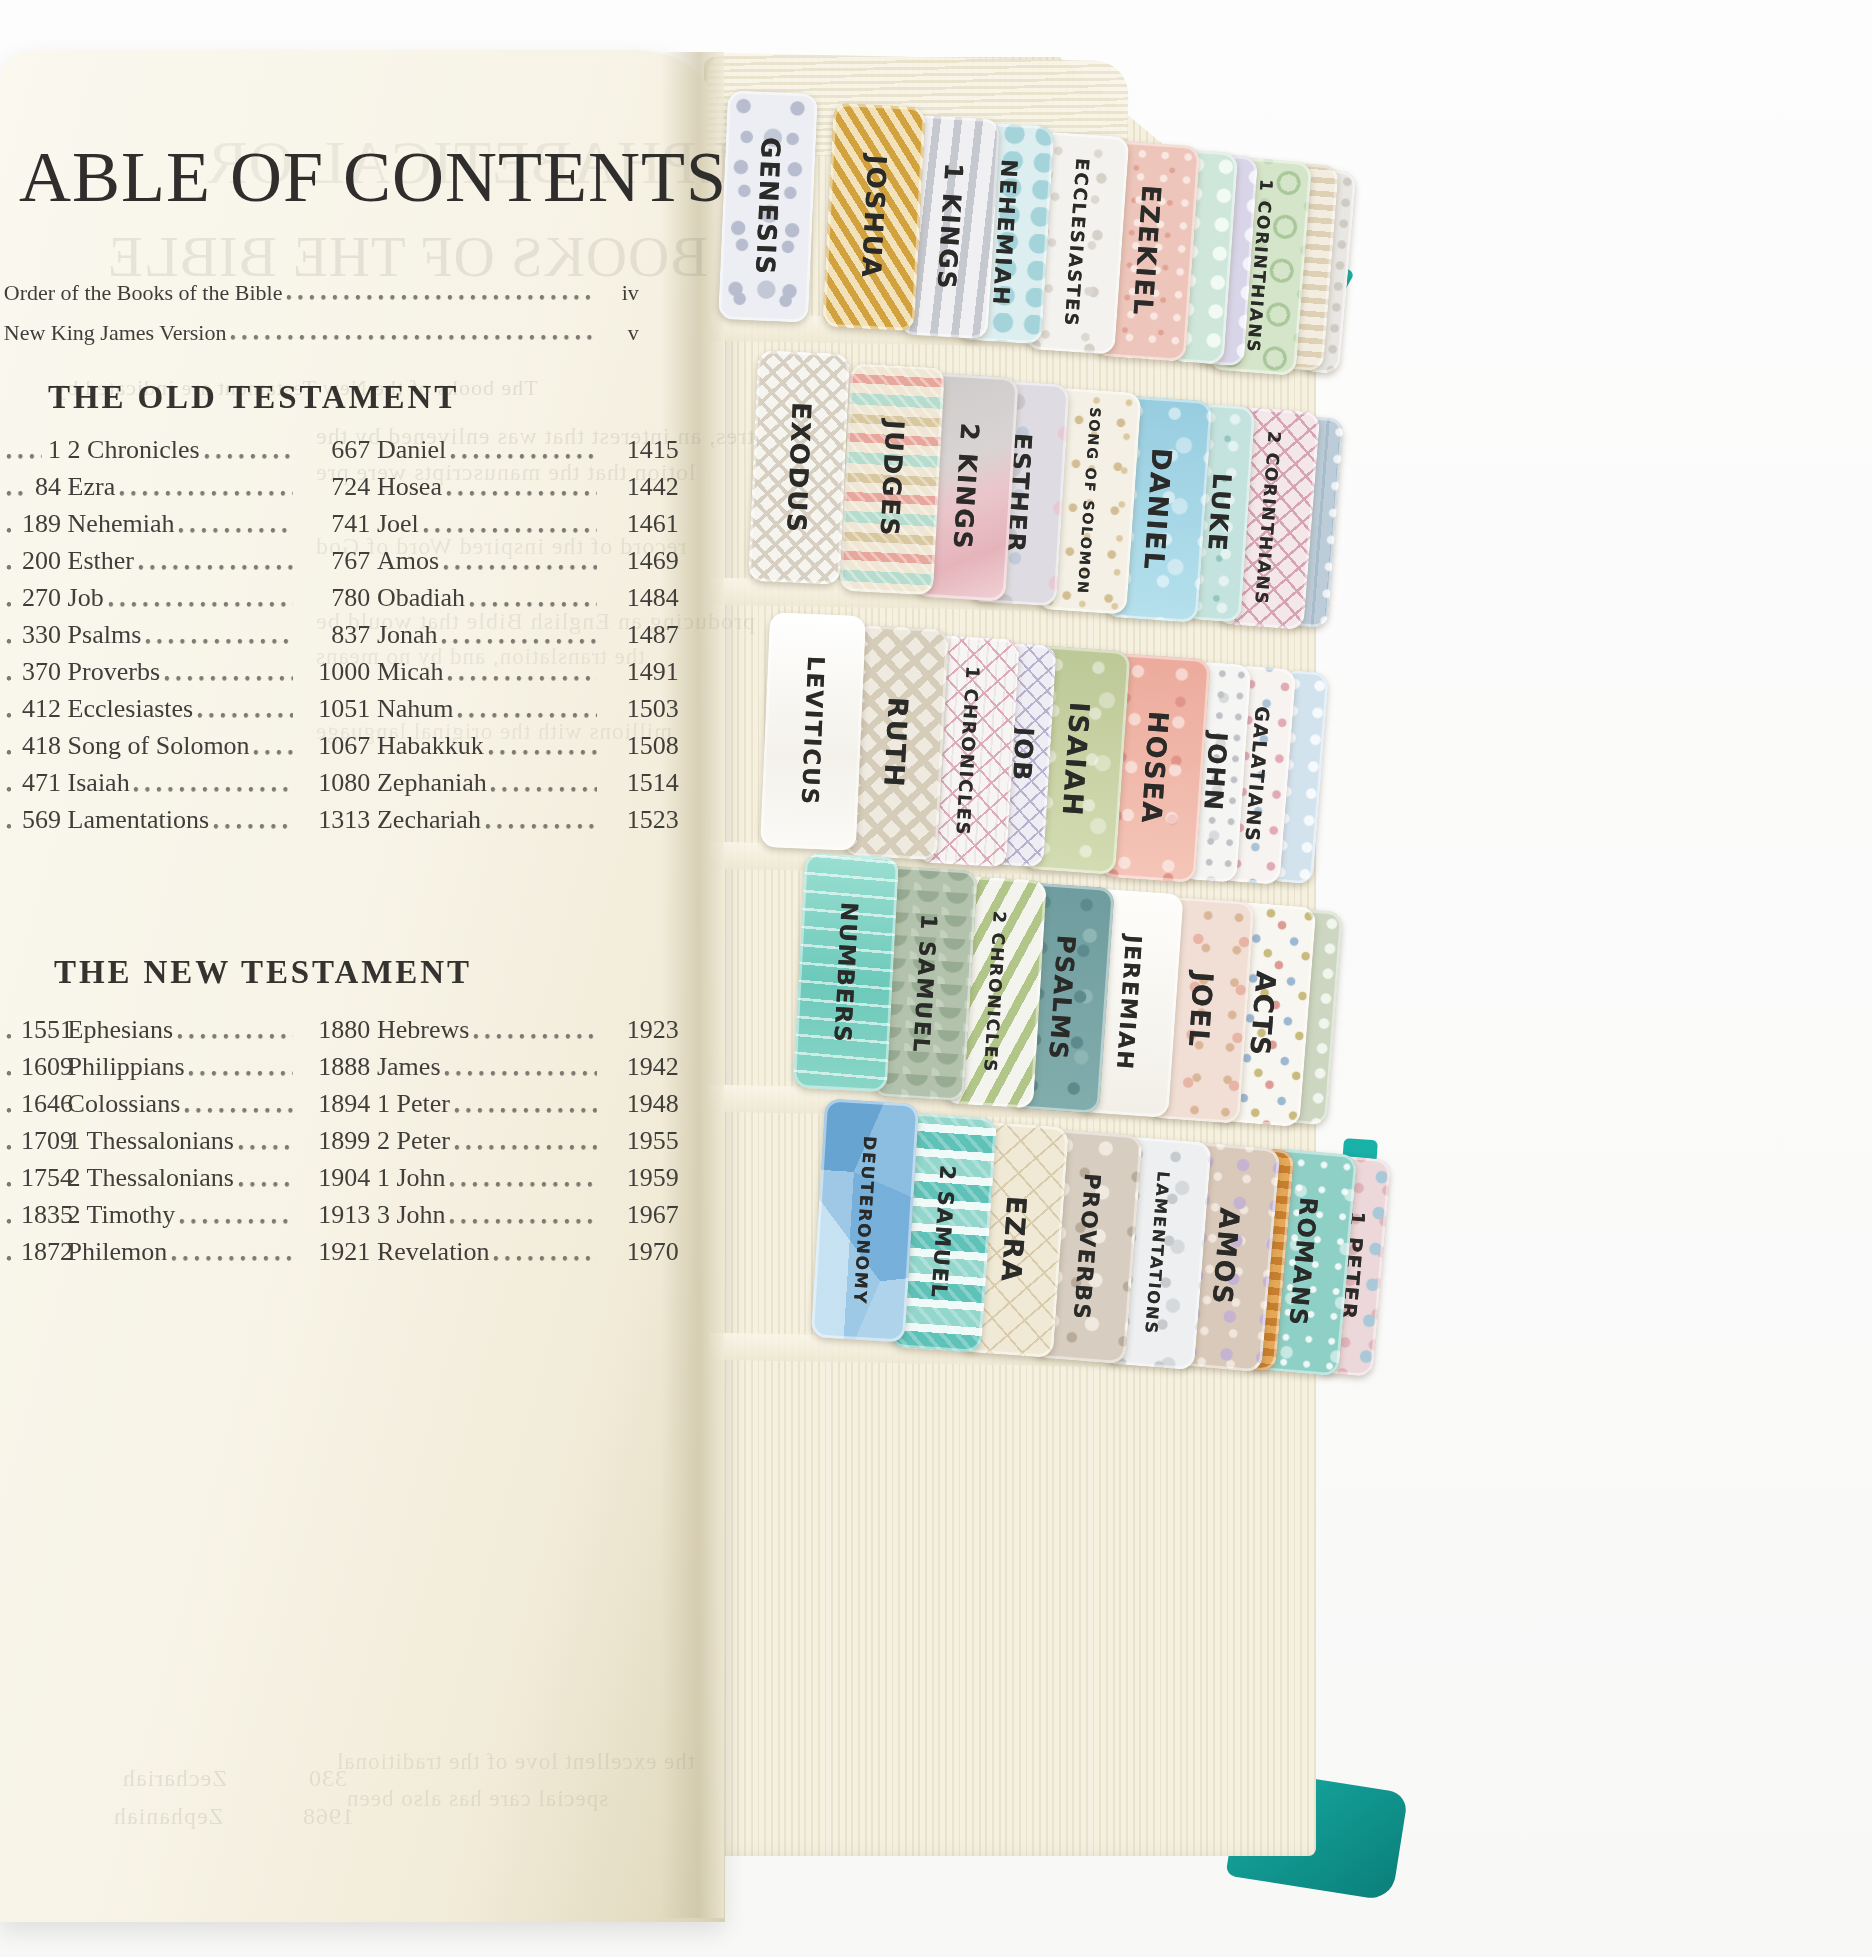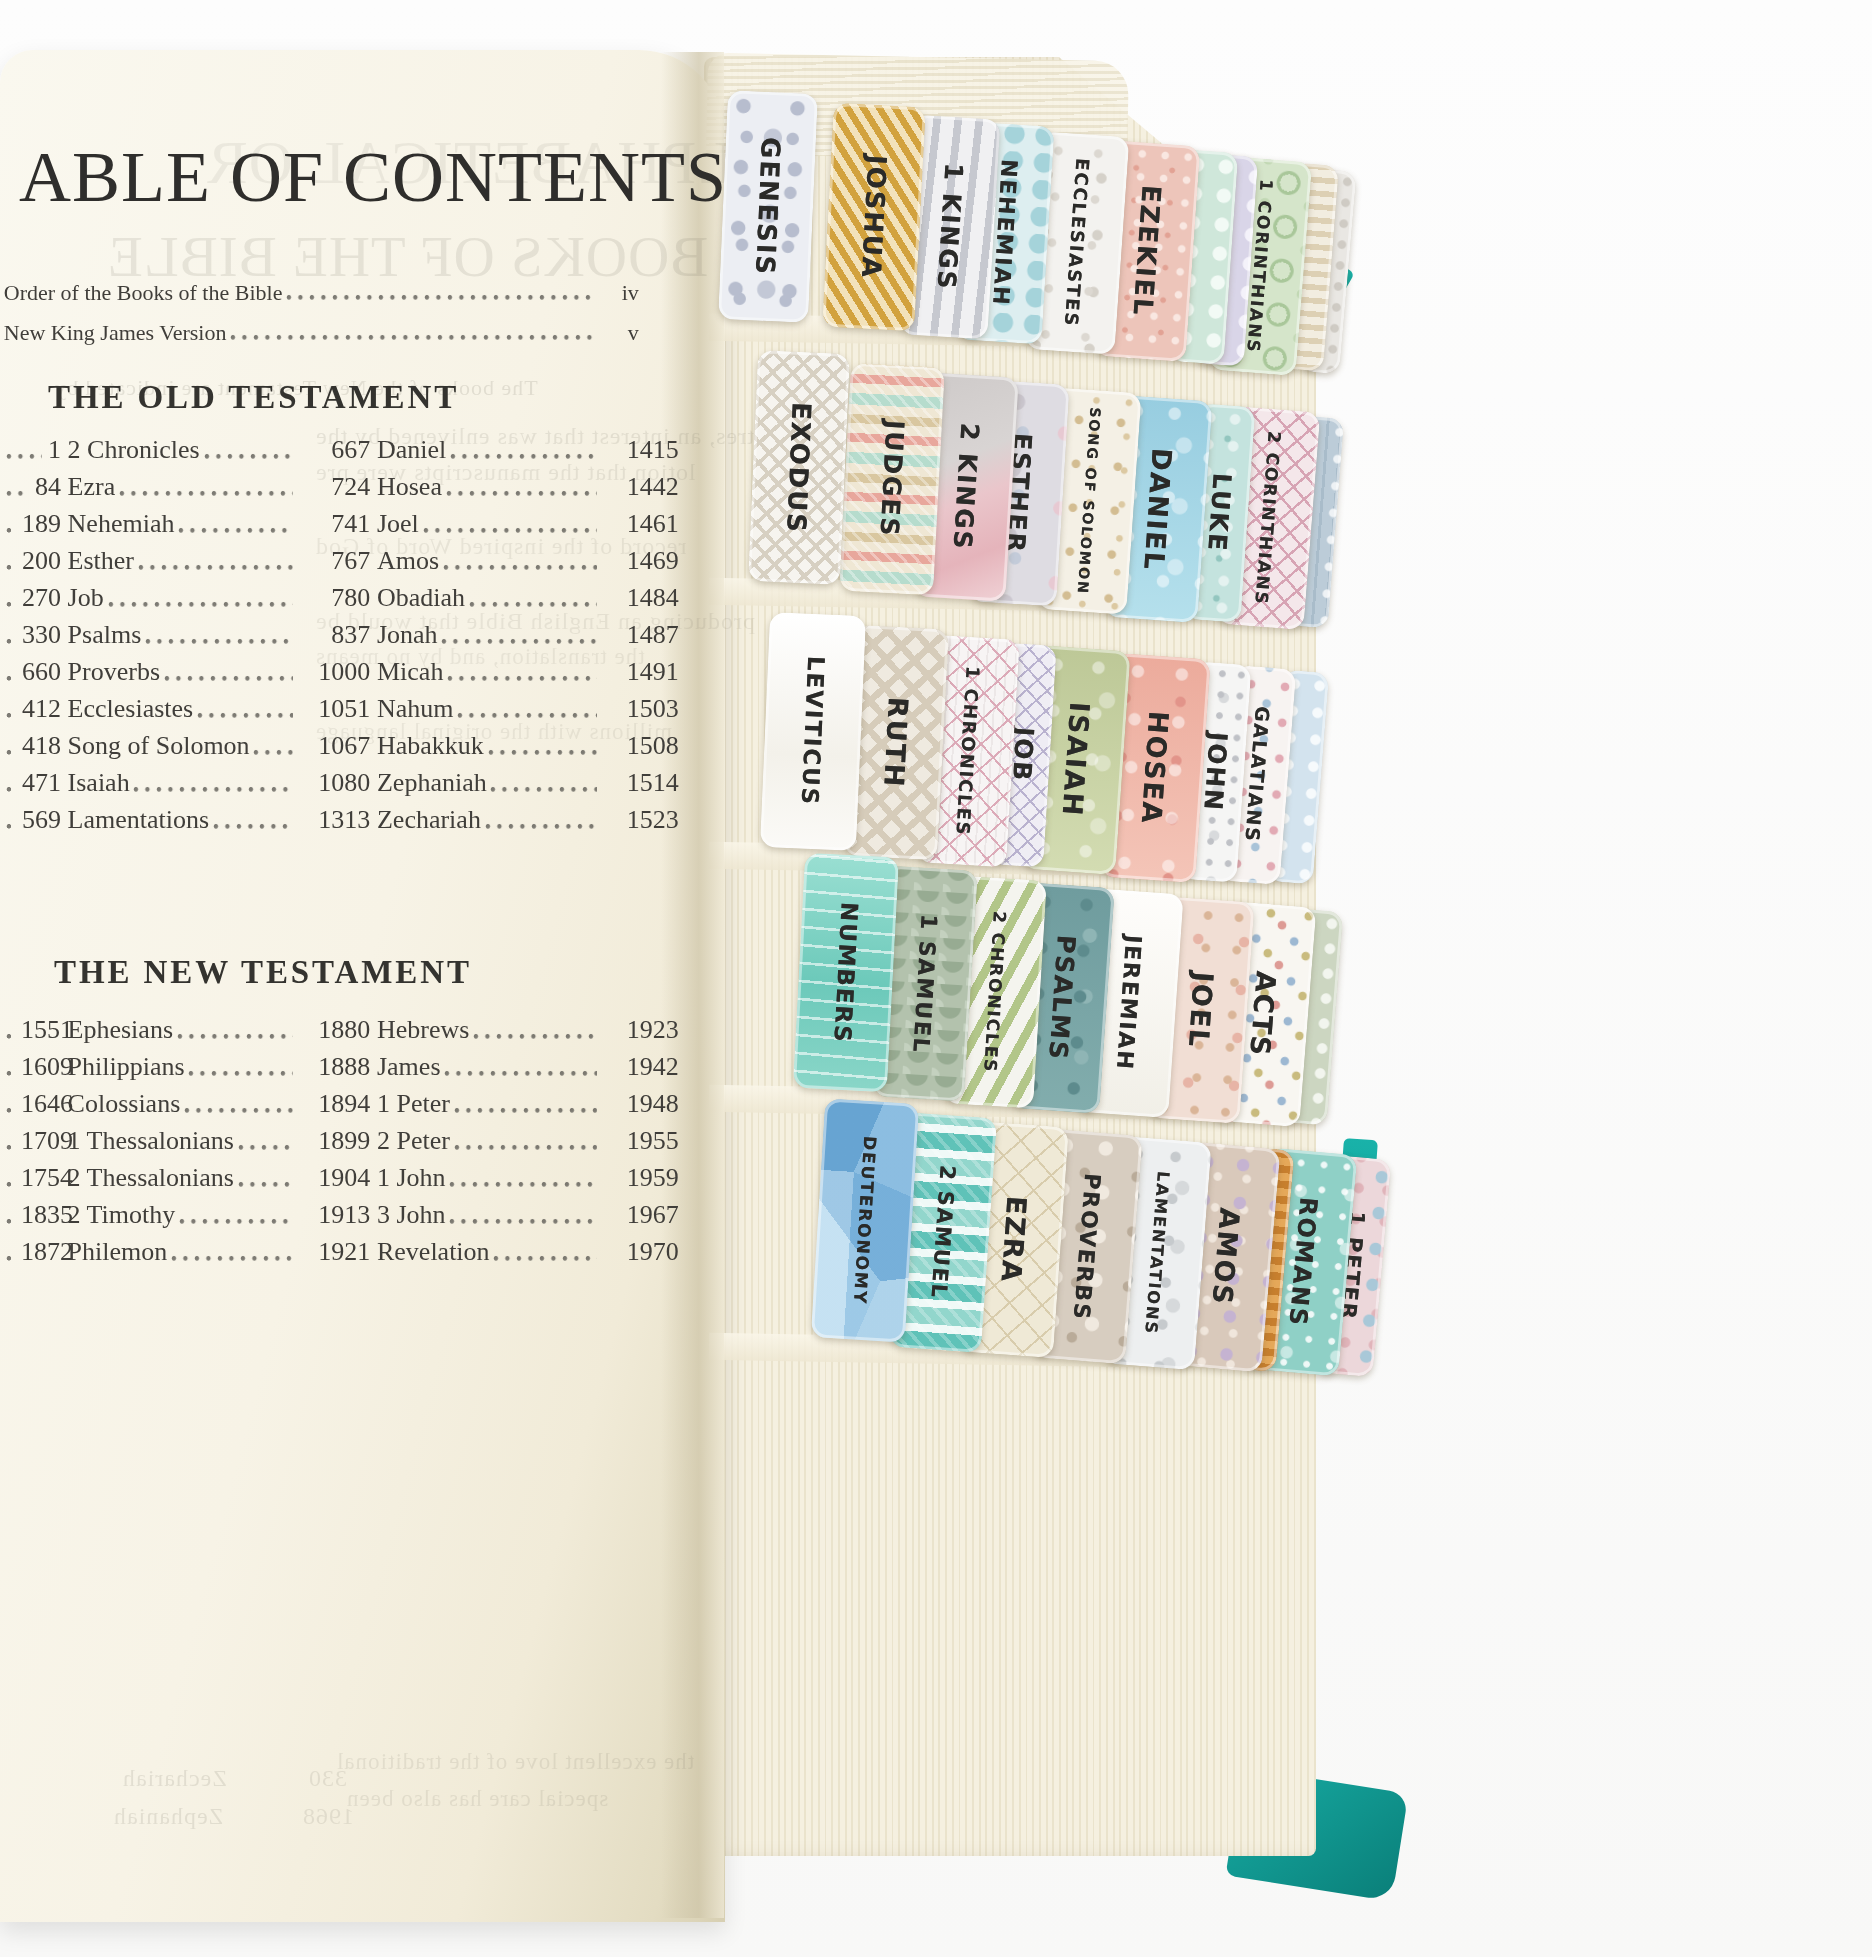--- a/index.html
+++ b/index.html
@@ -291,21 +291,21 @@
           <b class="bn">Jonah</b>
           <i class="leader"></i>
         </span>
         <span class="cell n">
           <b class="num">1487</b>
         </span>
       </div>
       <div class="toc-row">
         <span class="cell n1">
           <i class="leader"></i>
-          <b class="num">660</b>
+          <b class="num">370</b>
         </span>
         <span class="cell b">
           <b class="bn">Proverbs</b>
           <i class="leader"></i>
         </span>
         <span class="cell n">
           <b class="num">1000</b>
         </span>
         <span class="cell b">
           <b class="bn">Micah</b>

